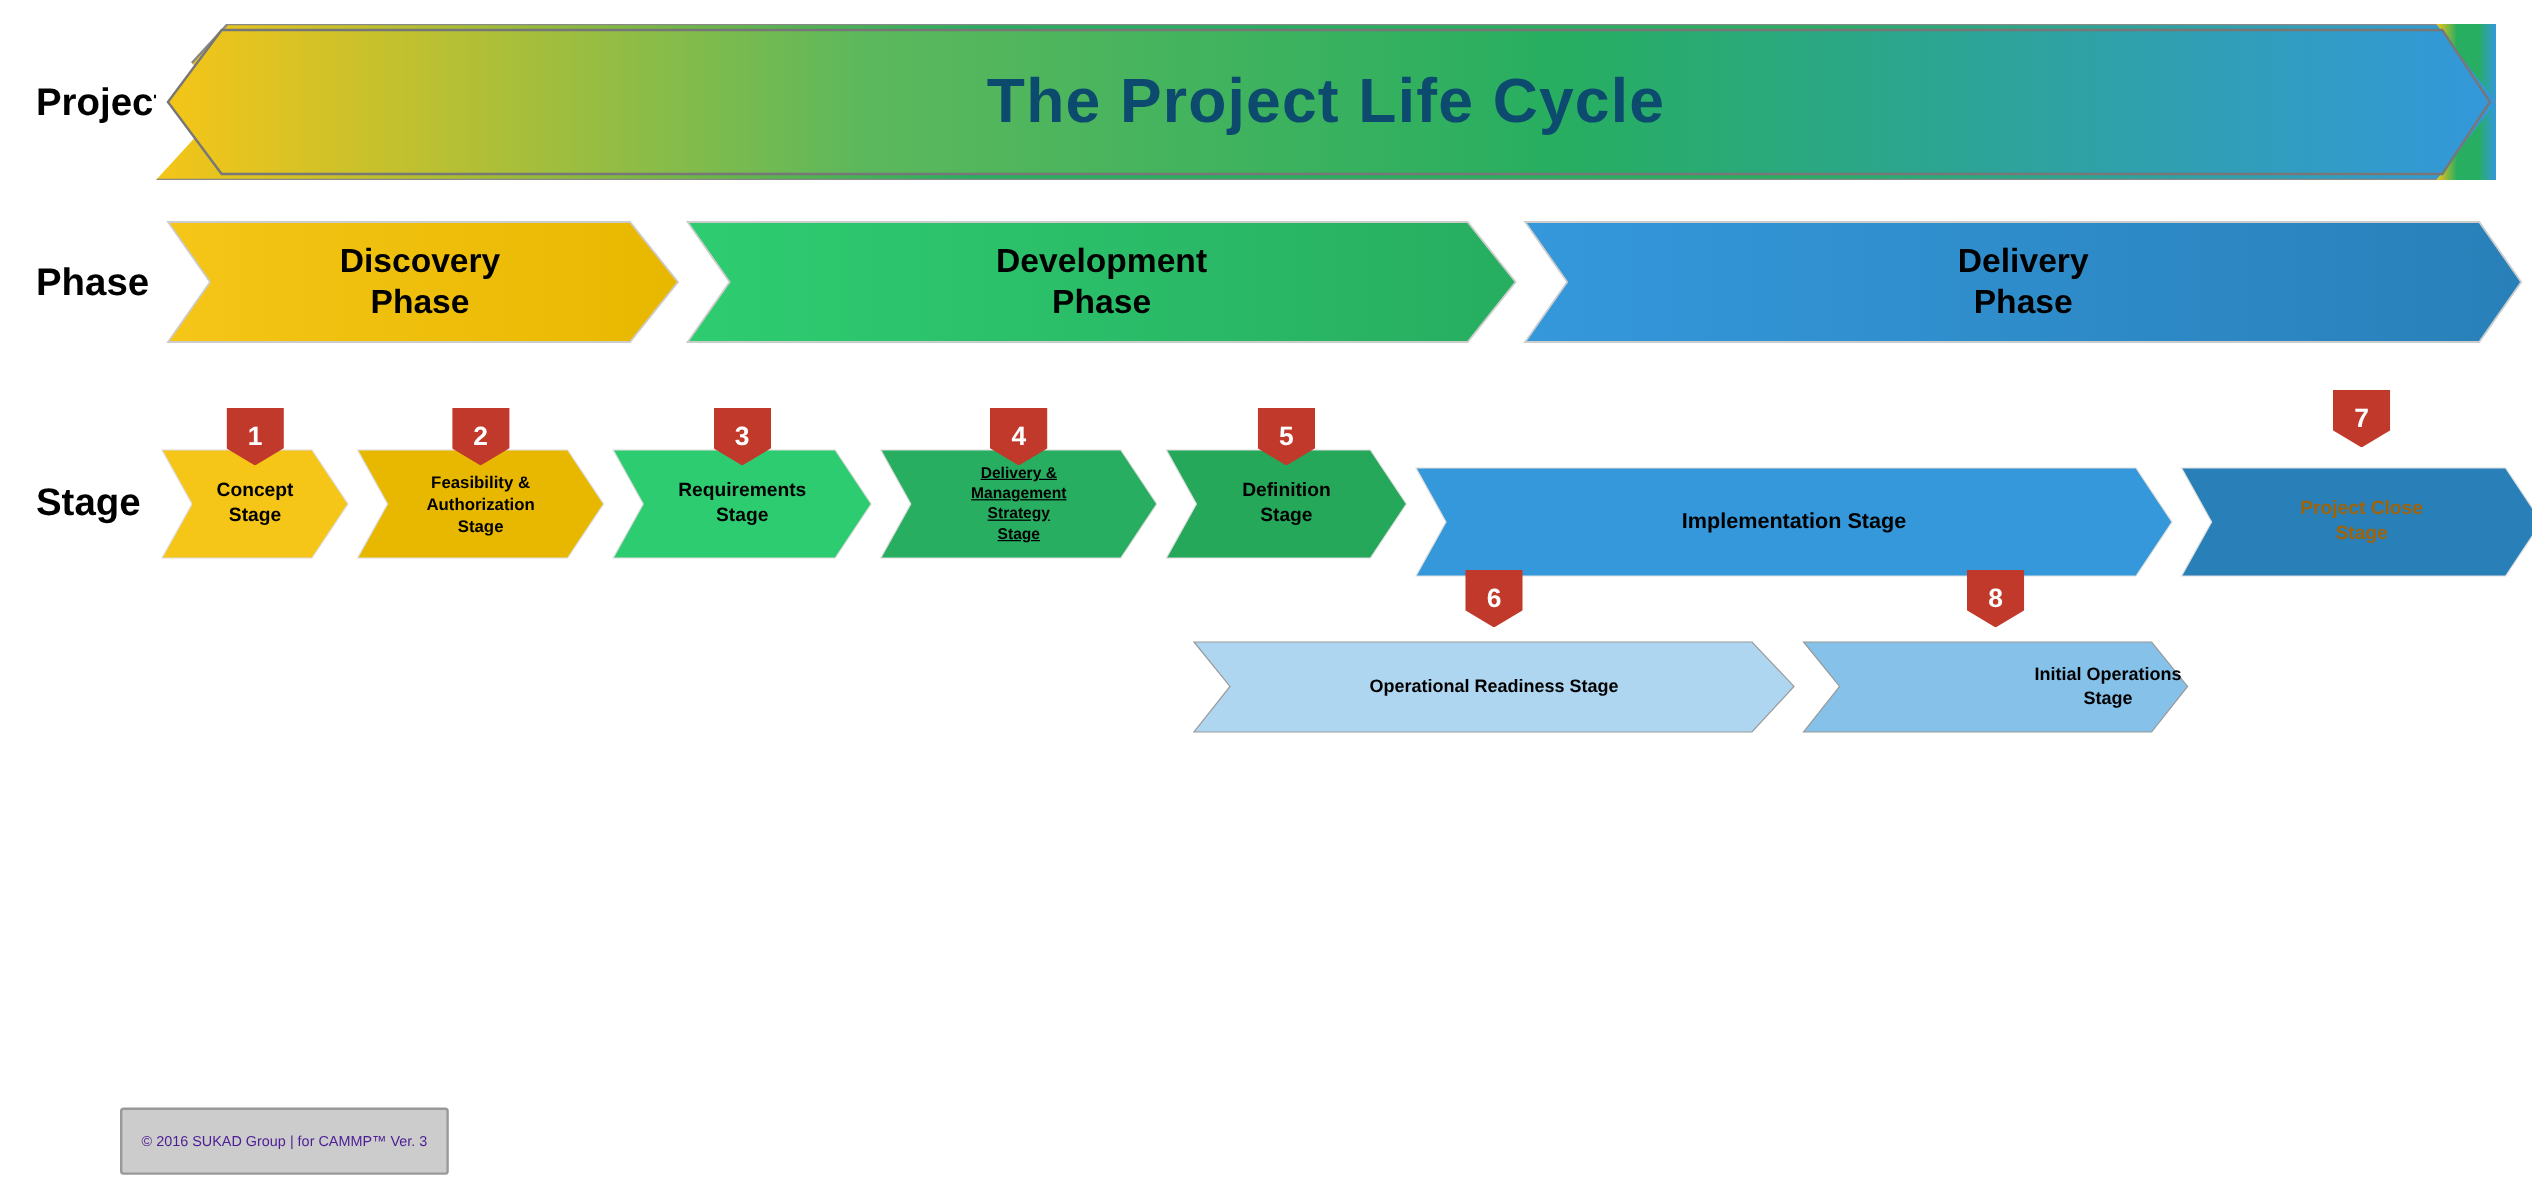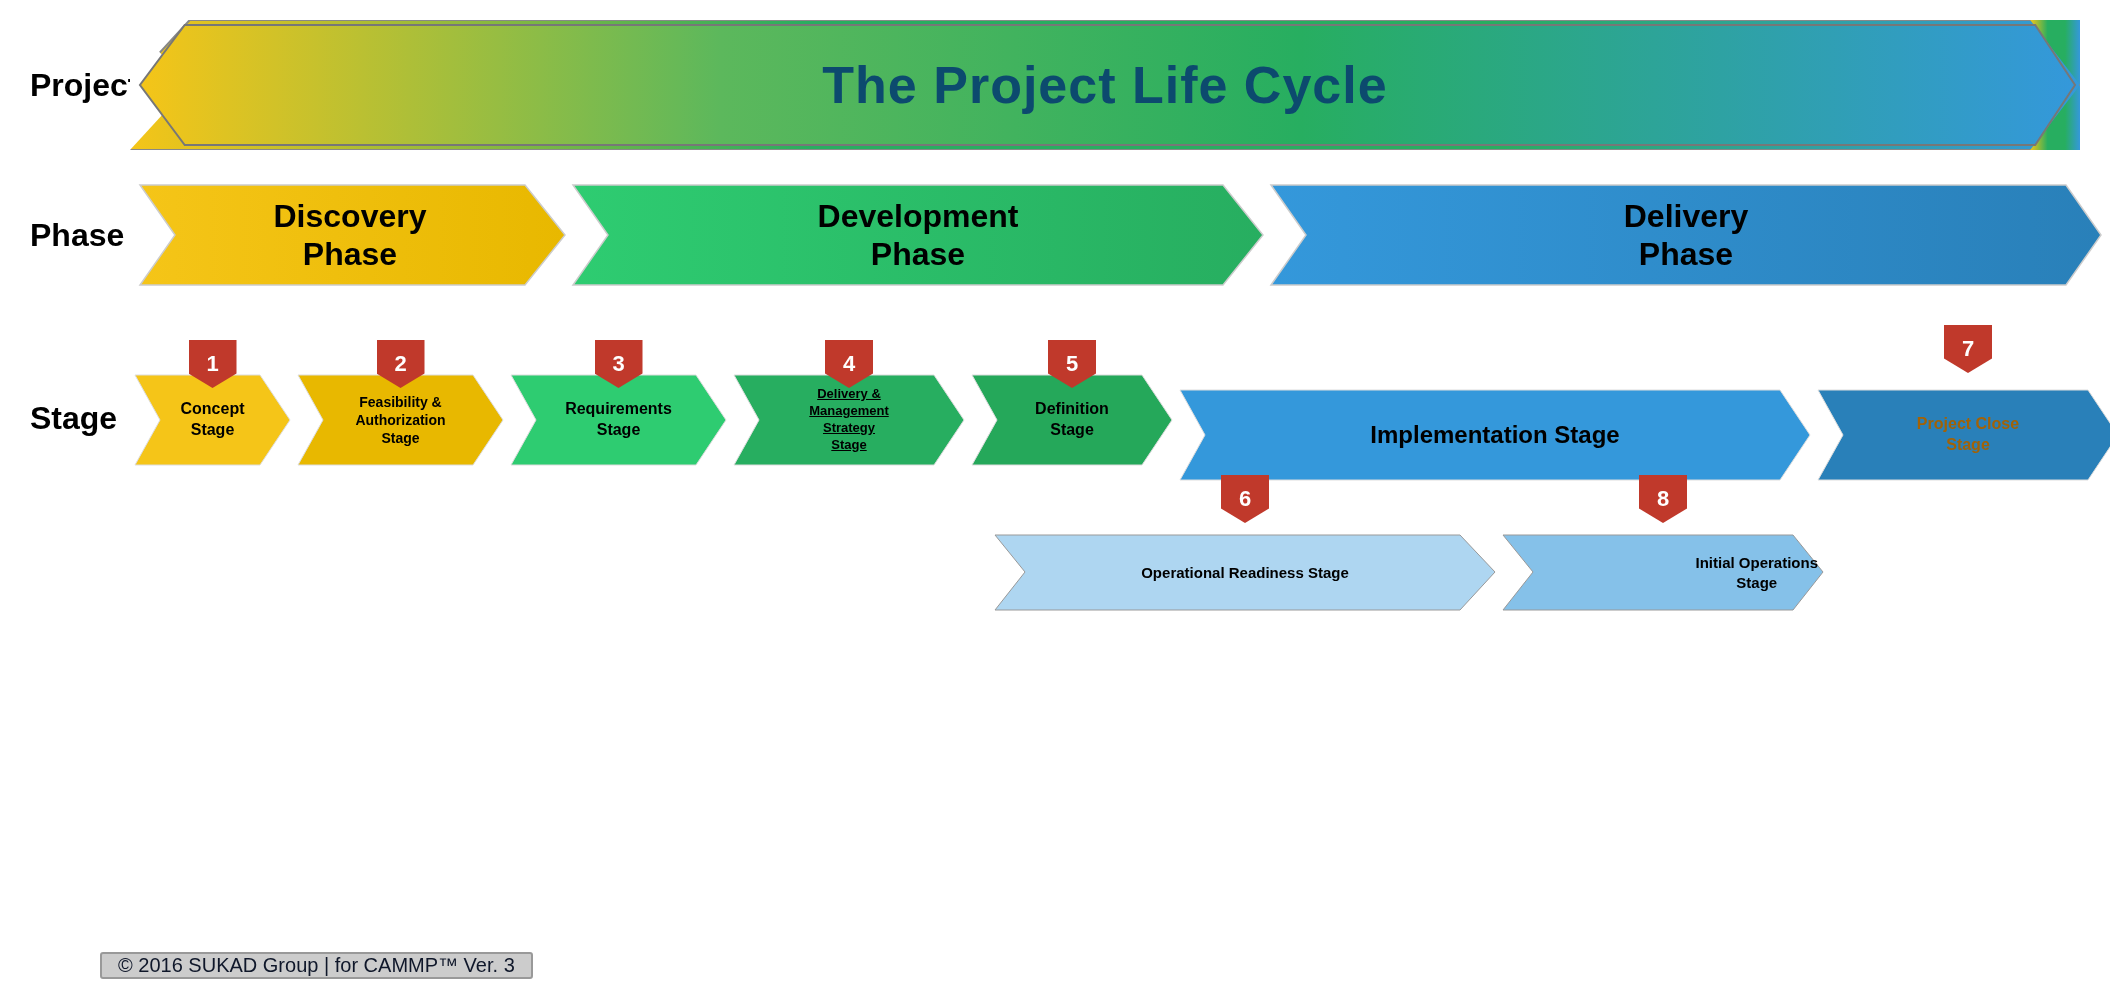--- a/index.html
+++ b/index.html
@@ -85,21 +85,21 @@
       justify-content: center;
     }
     .phase-arrow svg {
       position: absolute;
       top: 0; left: 0;
       width: 100%; height: 100%;
     }
     .phase-text {
       position: relative;
       z-index: 2;
-      font-size: 32px;
+      font-size: 28px;
       font-weight: 900;
       color: #000;
       text-align: center;
       line-height: 1.2;
     }
 
     
     .row3 {
       display: flex;
       align-items: flex-start;
@@ -177,23 +177,23 @@
       padding: 0 10px;
     }
 
     
     .copyright {
       position: absolute;
       bottom: 20px;
       left: 100px;
       background: #ccc;
       border: 2px solid #999;
-      padding: 0 16px;
-      font-size: 20px;
-      color: #0f172a;
+      padding: 19px 16px;
+      font-size: 12px;
+      color: #4c1d95;
       border-radius: 3px;
     }
   </style>
 </head>
 <body>
 
 <div class="main-container">
 
   <div class="row1">
     <div class="row1-label">Project</div>
@@ -331,21 +331,21 @@
             </svg>
             <span class="stage-text">Definition<br>Stage</span>
           </div>
         </div>
 
         <div class="stage-wrapper" style="width:640px; margin-right:-2px;">
           <div class="stage-arrow" style="width:640px; height:100px; margin-top:30px;">
             <svg viewBox="0 0 640 100" preserveAspectRatio="none" xmlns="http://www.w3.org/2000/svg">
               <path d="M5,5 L605,5 L635,50 L605,95 L5,95 L30,50 Z" fill="#3498db" stroke="#ddd" stroke-width="1"></path>
             </svg>
-            <span class="stage-text" style="color:#000; font-size:24px;">Implementation Stage</span>
+            <span class="stage-text" style="color:#000; font-size:18px;">Implementation Stage</span>
           </div>
         </div>
 
         <div class="stage-wrapper" style="width:310px;">
           <div class="stage-badge">7</div>
           <div class="stage-arrow" style="width:310px; height:100px; margin-top:30px;">
             <svg viewBox="0 0 310 100" preserveAspectRatio="none" xmlns="http://www.w3.org/2000/svg">
               <path d="M5,5 L275,5 L305,50 L275,95 L5,95 L30,50 Z" fill="#2980b9" stroke="#ddd" stroke-width="1"></path>
             </svg>
             <span class="stage-text" style="color:#a16207; font-size:16px;">Project Close<br>Stage</span>

